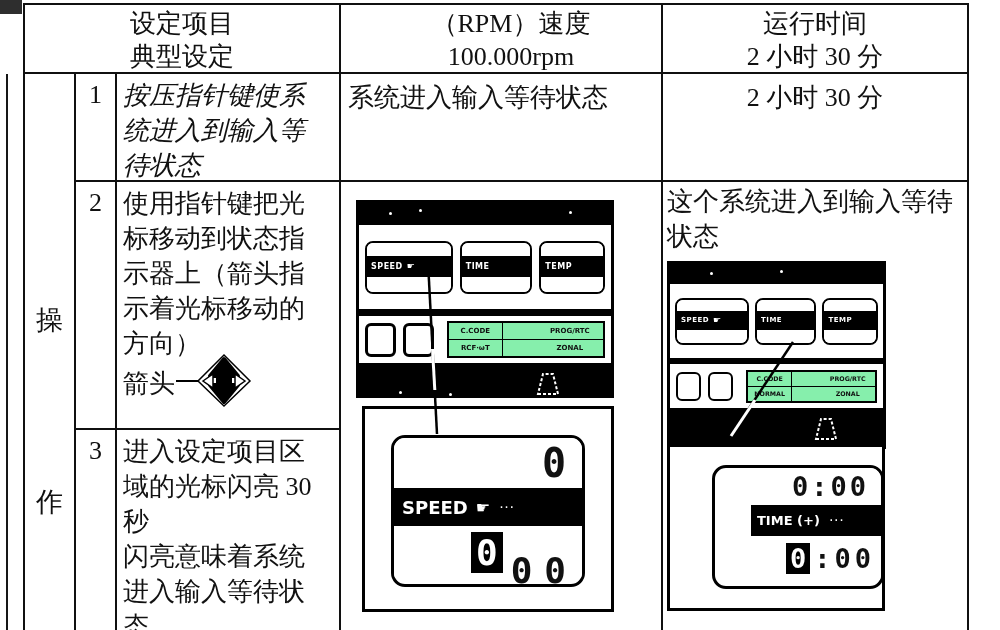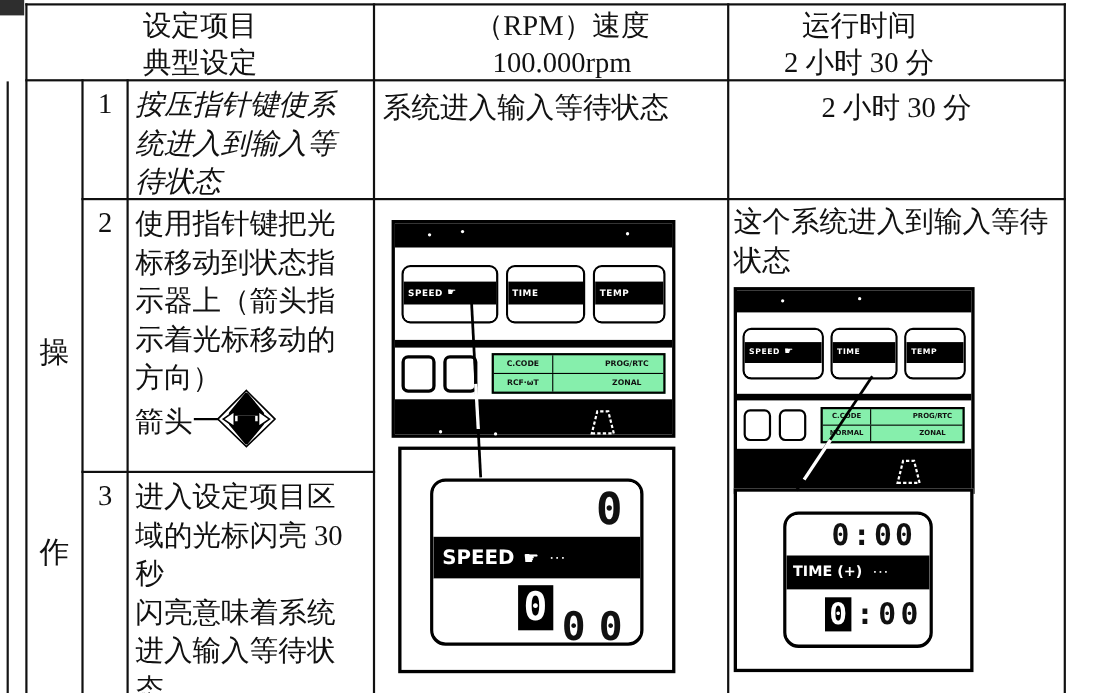--- a/index.html
+++ b/index.html
@@ -65,21 +65,21 @@
          font-family:"DejaVu Sans Mono","Liberation Mono",monospace;font-weight:bold;}
   .d-inv{background:#000;color:#fff;padding:0 5px;margin-right:8px;}
 
   .display.big{left:26px;top:26px;width:188px;height:146px;}
   .display.big .d-top{height:50px;font-size:40px;padding-right:16px;}
   .display.big .d-bar{height:38px;font-size:18px;padding-left:8px;}
   .display.big .d-bar .m-hand{font-size:16px;margin-left:8px;}
   .display.big .d-bot{height:52px;font-size:36px;padding-right:16px;}
   .display.big .d-rest{letter-spacing:12px;margin-right:-12px;margin-top:36px;}
 
-  .display.sm{left:42px;top:18px;width:130px;height:118px;}
+  .display.sm{left:42px;top:18px;width:130px;height:118px;padding-left:36px;}
   .display.sm .d-top{height:37px;font-size:27px;padding-right:12px;letter-spacing:3px;}
   .display.sm .d-bar{height:31px;font-size:13px;padding-left:6px;}
   .display.sm .d-bot{height:44px;font-size:27px;padding-right:10px;}
   .display.sm .d-inv{padding:0 4px;margin-right:4px;}
   .display.sm .d-rest{letter-spacing:4px;margin-right:-4px;}
 
   #leaders{position:absolute;left:0;top:0;z-index:6;pointer-events:none;}
   #arrowpad{position:absolute;left:176px;top:352px;}
 </style>
 </head>
@@ -98,21 +98,21 @@
   <div class="gline" style="left:74px;top:72px;width:2px;height:558px;"></div>
   <div class="gline" style="left:115px;top:72px;width:2px;height:558px;"></div>
   <div class="gline" style="left:339px;top:3px;width:2px;height:627px;"></div>
   <div class="gline" style="left:661px;top:3px;width:2px;height:627px;"></div>
   <div class="gline" style="left:967px;top:3px;width:2px;height:627px;"></div>
 
   <div class="abs hdr" style="left:25px;top:7px;width:314px;">设定项目
 典型设定</div>
   <div class="abs hdr" style="left:351px;top:7px;width:320px;">（RPM）速度
 100.000rpm</div>
-  <div class="abs hdr" style="left:629px;top:7px;width:304px;">运行时间
+  <div class="abs hdr" style="left:663px;top:7px;width:304px;">运行时间
 2 小时 30 分</div>
 
   <div class="abs sidechar" style="left:25px;top:302px;">操</div>
   <div class="abs sidechar" style="left:25px;top:484px;">作</div>
 
   <div class="abs stepnum" style="left:76px;top:80px;">1</div>
   <div class="abs stepnum" style="left:76px;top:188px;">2</div>
   <div class="abs stepnum" style="left:76px;top:436px;">3</div>
 
   <div class="abs cjk" style="left:123px;top:78px;width:212px;font-style:italic;">按压指针键使系

